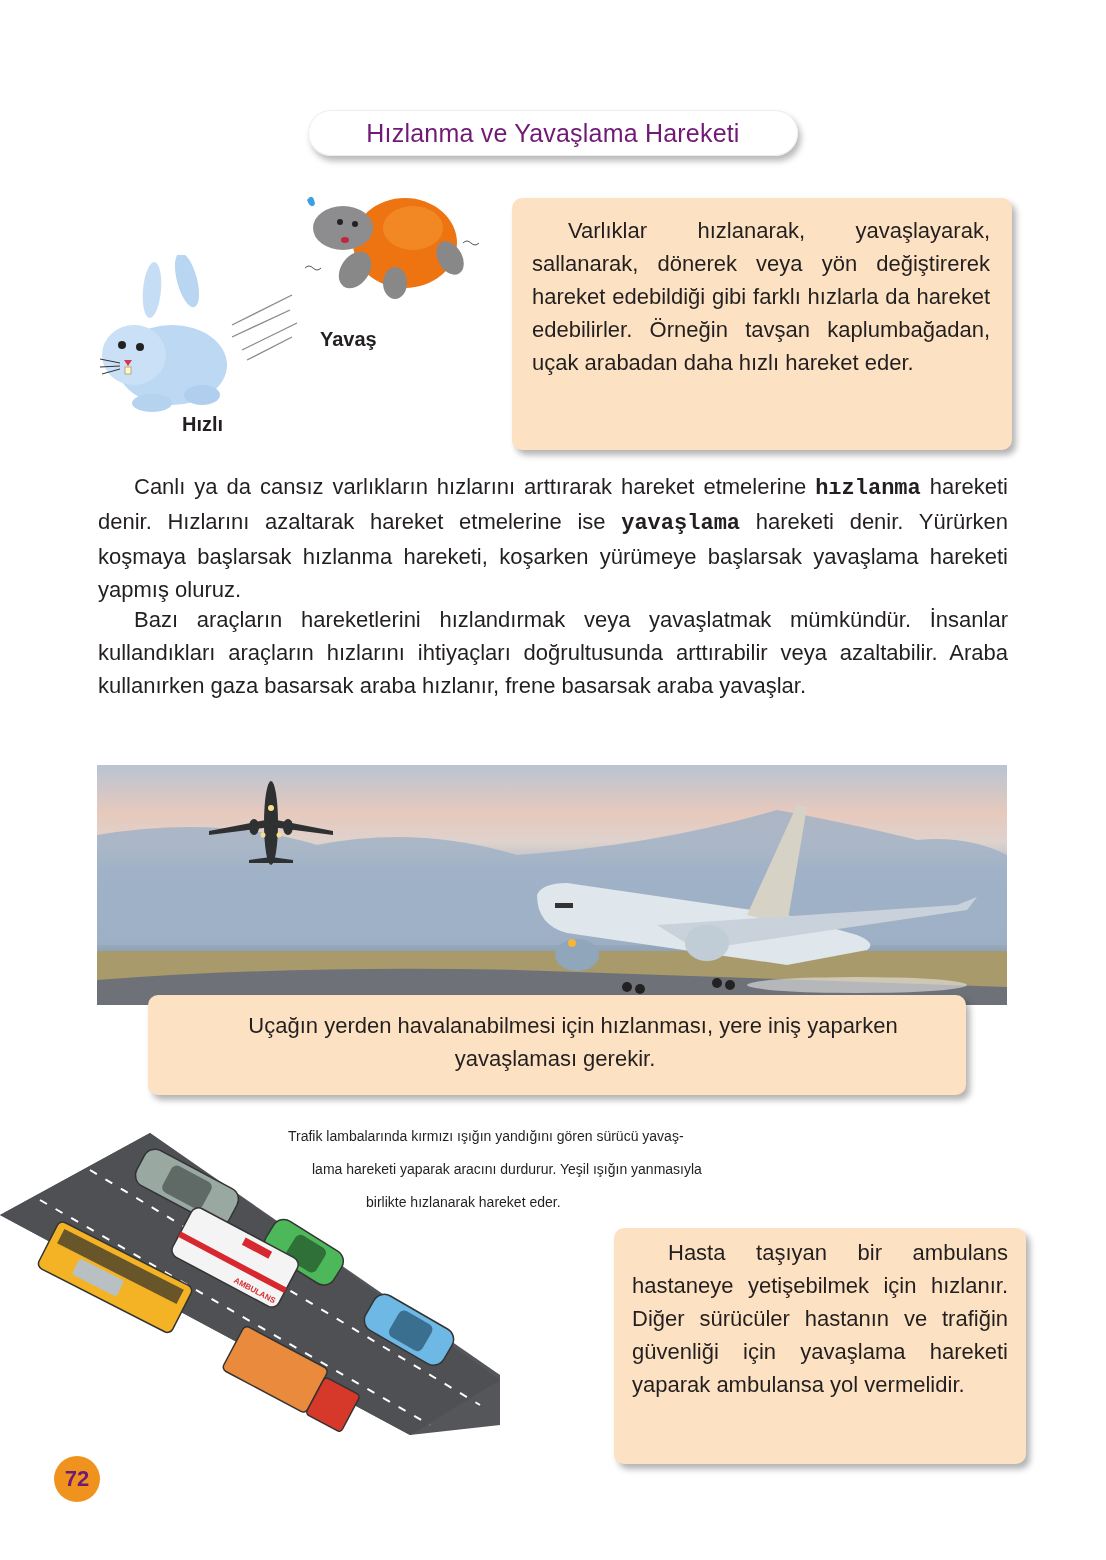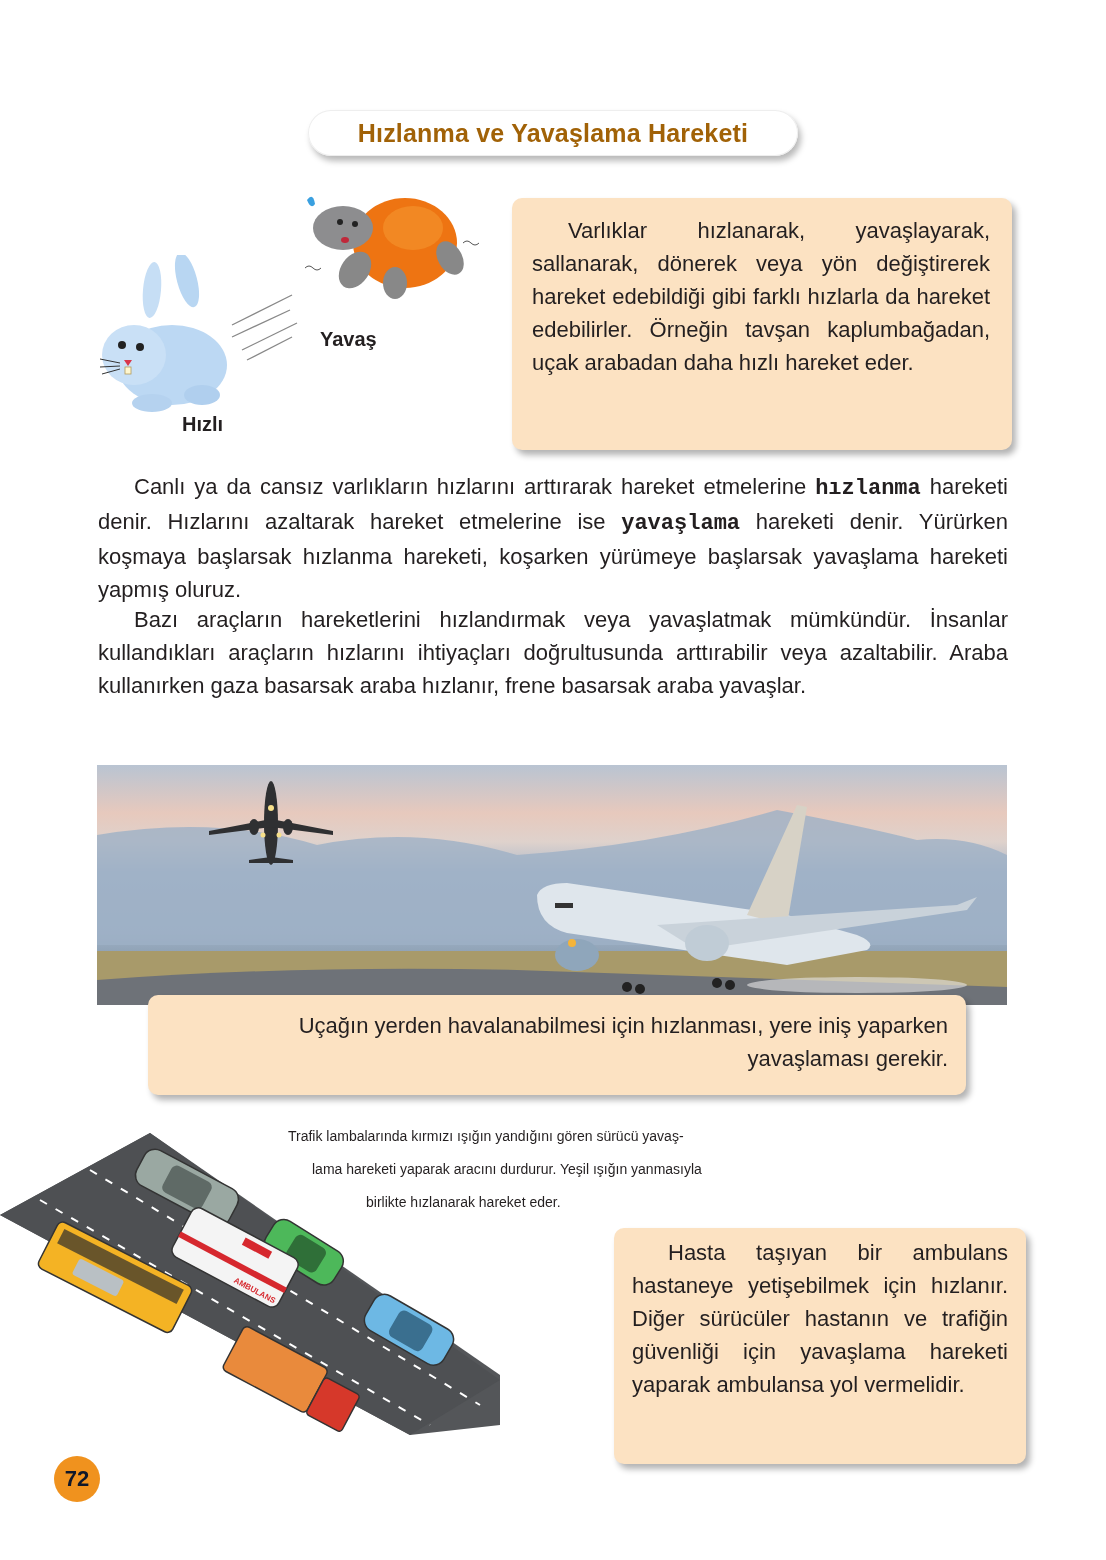--- a/index.html
+++ b/index.html
@@ -3,42 +3,42 @@
 <meta charset="utf-8">
 <style>
   html, body { margin: 0; padding: 0; background: #ffffff; }
   body { width: 1106px; height: 1560px; position: relative; overflow: hidden;
          font-family: "Liberation Sans", "DejaVu Sans", sans-serif; color: #231f20; }
 
   .title-pill { position: absolute; left: 308px; top: 110px; width: 490px; height: 46px;
     background: #ffffff; border-radius: 24px;
     box-shadow: 3px 5px 6px rgba(0,0,0,0.28), inset 0 0 0 1px #eeeeee;
     display: flex; align-items: center; justify-content: center; }
-  .title-text { color: #a16207; font-weight: bold; font-size: 25px; letter-spacing: 0.2px; }
+  .title-text { color: #701a75; font-weight: normal; font-size: 25px; letter-spacing: 0.2px; }
 
   .box { position: absolute; background: #fce2c2; border-radius: 10px;
     box-shadow: 4px 5px 6px rgba(0,0,0,0.30); box-sizing: border-box; }
   .box p { margin: 0; font-size: 22px; line-height: 33px; text-align: justify; }
   .indent { text-indent: 36px; }
 
   .box-top { left: 512px; top: 198px; width: 500px; height: 252px; padding: 16px 22px 0 20px; }
   .box-plane { left: 148px; top: 995px; width: 818px; height: 100px; padding: 14px 18px 0 14px; }
   .box-amb { left: 585px; top: 1228px; width: 412px; height: 236px; padding: 8px 18px 0 18px; margin-left: 29px; }
 
   .body-text { position: absolute; left: 98px; width: 910px; font-size: 22px; line-height: 33px; text-align: justify; margin: 0; }
   .p1 { top: 470px; }
   .p2 { top: 603px; }
   .body-text b { font-weight: bold; font-family: Liberation Mono, monospace; }
 
   .traffic-text { position: absolute; font-size: 14px; line-height: 33px; margin: 0; }
 
   .label-bold { position: absolute; font-weight: bold; font-size: 20px; color: #231f20; }
 
   .page-num { position: absolute; left: 54px; top: 1456px; width: 46px; height: 46px; border-radius: 50%;
-    background: #f0921e; color: #0f172a; font-weight: bold; font-size: 22px;
+    background: #f0921e; color: #701a75; font-weight: bold; font-size: 22px;
     display: flex; align-items: center; justify-content: center; }
 
   .photo { position: absolute; left: 97px; top: 765px; width: 910px; height: 240px; overflow: hidden;
     background: linear-gradient(180deg, #b9c4d2 0%, #e7c9bd 20%, #dfd2cc 32%, #a9b8cb 45%, #9fb1c6 70%, #8c9fb2 80%, #9a9270 84%, #b8a676 90%, #6f747c 94%, #8a8470 100%); }
   .illus { position: absolute; }
 </style>
 </head>
 <body>
 
 <div class="title-pill">
@@ -125,21 +125,21 @@
         <circle cx="543" cy="224" r="5"></circle>
       <circle cx="620" cy="218" r="5"></circle>
         <circle cx="633" cy="220" r="5"></circle>
     </g>
     <rect x="458" y="138" width="18" height="5" fill="#333"></rect>
     <ellipse cx="760" cy="220" rx="110" ry="8" fill="#e6e6e6" opacity="0.6"></ellipse>
   </svg>
 </div>
 
 <div class="box box-plane">
-  <p class="indent" style="text-align:right;">Uçağın yerden havalanabilmesi için hızlanması, yere iniş yaparken yavaşlaması gerekir.</p>
+  <p class="indent" style="text-align:center;">Uçağın yerden havalanabilmesi için hızlanması, yere iniş yaparken yavaşlaması gerekir.</p>
 </div>
 
 <svg class="illus" style="left:0px; top:1125px;" width="500" height="315" viewBox="0 0 500 315">
   <path d="M0 90 L150 8 L500 250 L500 300 L410 310 L0 90 Z" fill="#545659"></path>
   <path d="M0 90 L150 8 L500 255 L410 310 Z" fill="#4e5053"></path>
   <g stroke="#ffffff" stroke-width="2" stroke-dasharray="8 10">
     <line x1="90" y1="45" x2="480" y2="280"></line>
     <line x1="40" y1="75" x2="430" y2="300"></line>
   </g>
 

